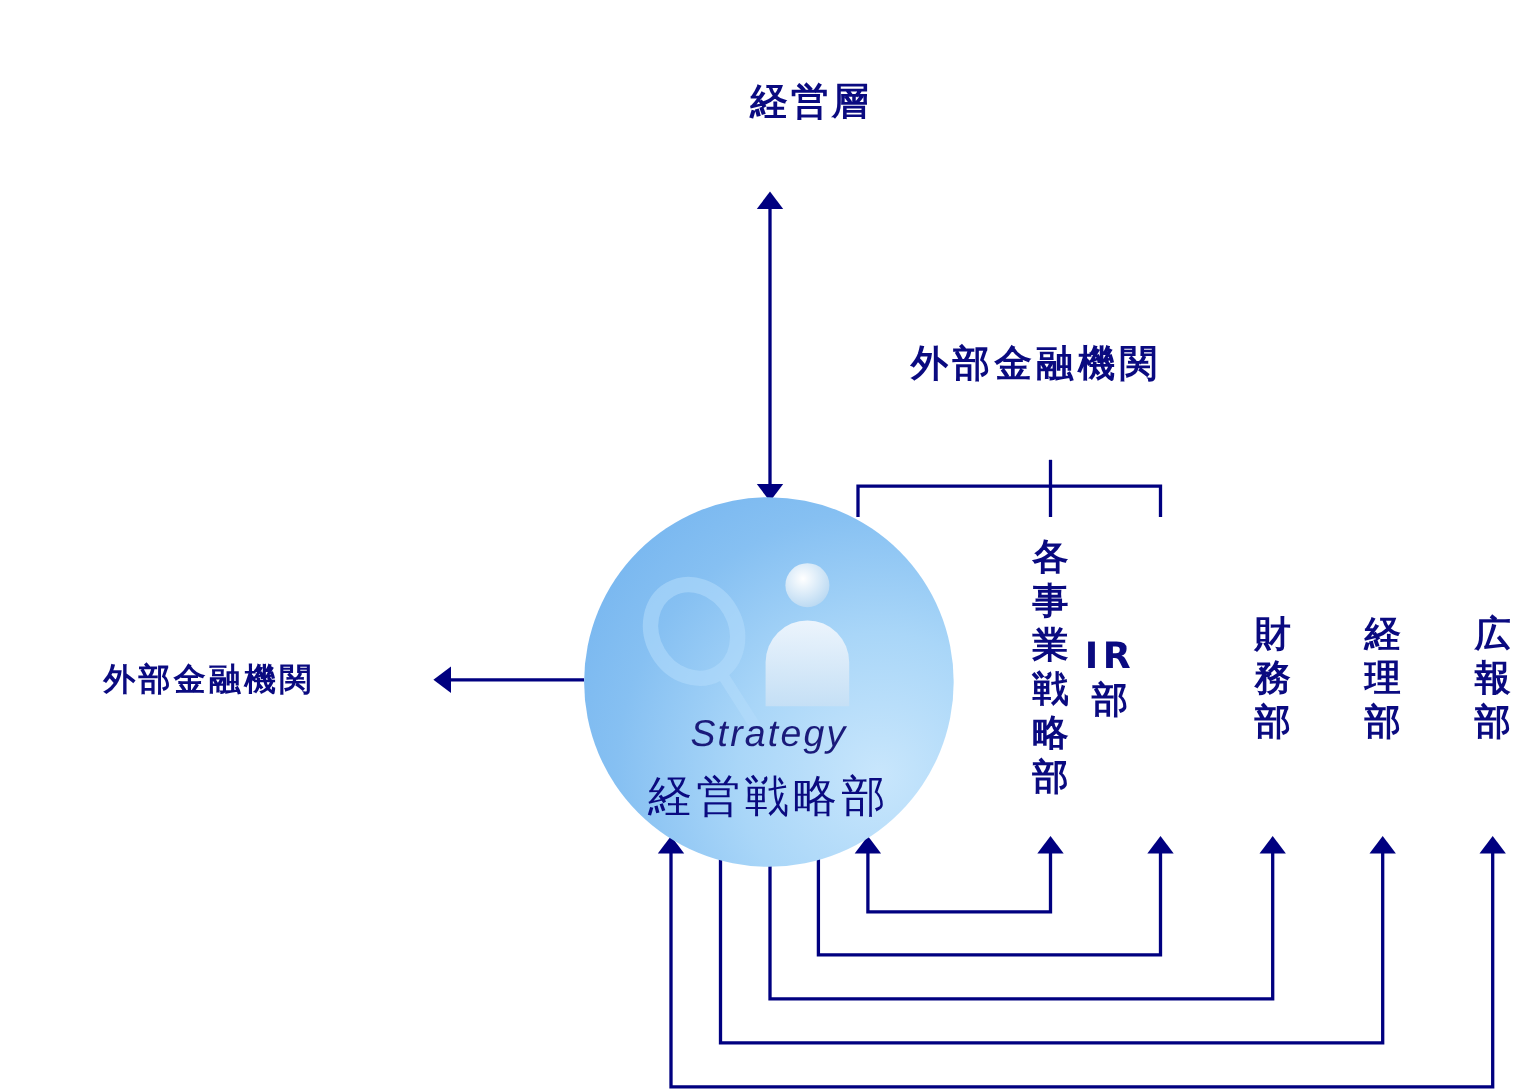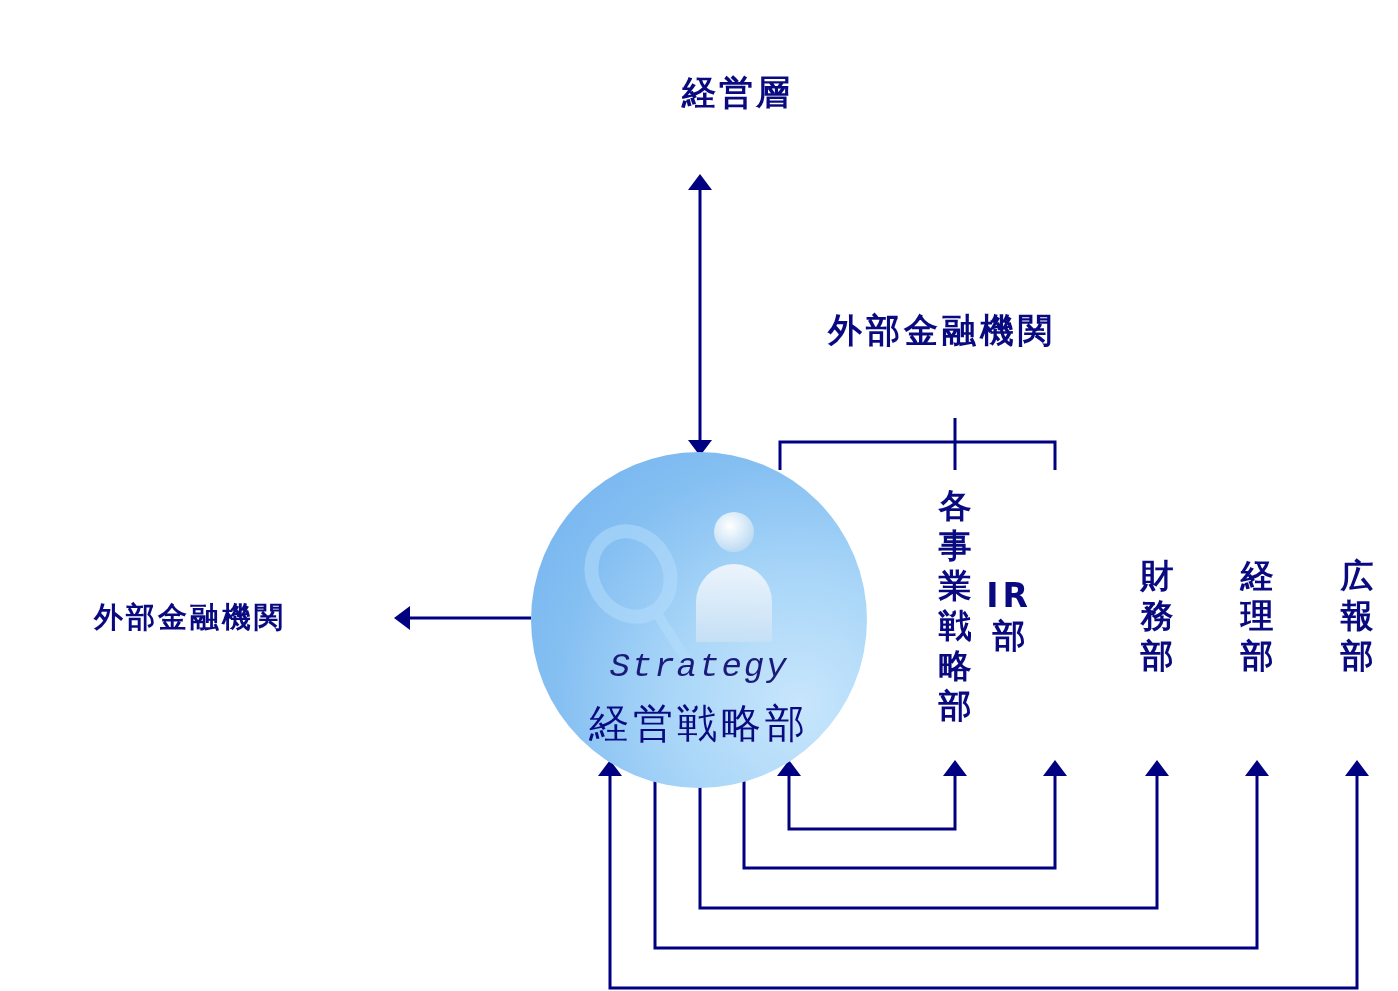--- a/index.html
+++ b/index.html
@@ -8,21 +8,21 @@
   .label { position:absolute; font-weight:bold; color:#0a0a80; letter-spacing:3px; white-space:nowrap; }
   .vlabel { position:absolute; font-weight:bold; color:#0a0a80; font-size:33px; line-height:40px;
             text-align:center; width:50px; }
   .vlabel span { display:block; }
   #top-label { left:638px; top:70px; font-size:34px;margin-left:44px; }
   #hq-label { left:828px; top:308px; font-size:34px; letter-spacing:4px; }
   #ext-label { left:78px; top:598px; font-size:29px;margin-left:16px; }
   #circle { position:absolute; left:531px; top:452px; width:336px; height:336px; border-radius:50%;
             background: radial-gradient(circle at 80% 75%, #c8e6fc 0%, #a9d6f8 35%, #86c0f2 65%, #6eb0ee 100%); overflow:hidden; }
   #strategy-en { position:absolute; left:0; width:100%; top:196px; text-align:center;
-                 font-family:Liberation Mono, monospace; font-style:italic; font-size:34px; color:#1a1a7a; letter-spacing:2px; }
+                 font-family:Liberation Sans, sans-serif; font-style:italic; font-size:34px; color:#1a1a7a; letter-spacing:2px; }
   #strategy-ja { position:absolute; left:0; width:100%; top:244px; text-align:center;
                  font-weight:normal; font-size:40px; color:#0a0a80; letter-spacing:4px; }
   svg#lines { position:absolute; left:0; top:0; }
 </style>
 </head>
 <body>
 
 <svg id="lines" width="1398" height="991">
   <defs>
     <marker id="arrow" markerWidth="10" markerHeight="10" refX="5" refY="5" orient="auto" markerUnits="userSpaceOnUse" viewBox="0 0 10 10">

